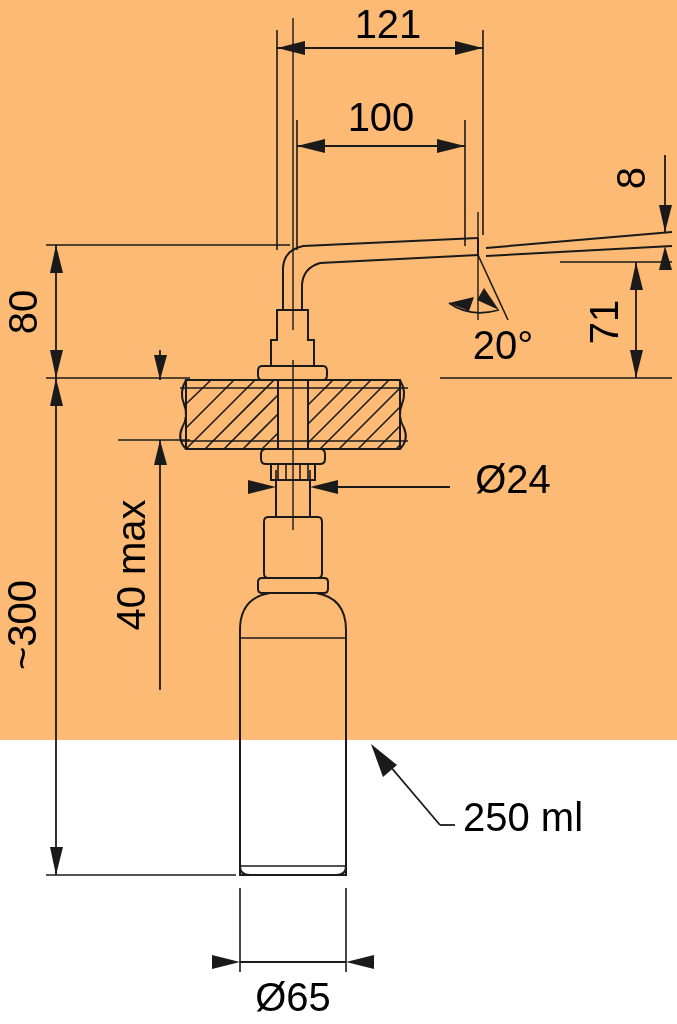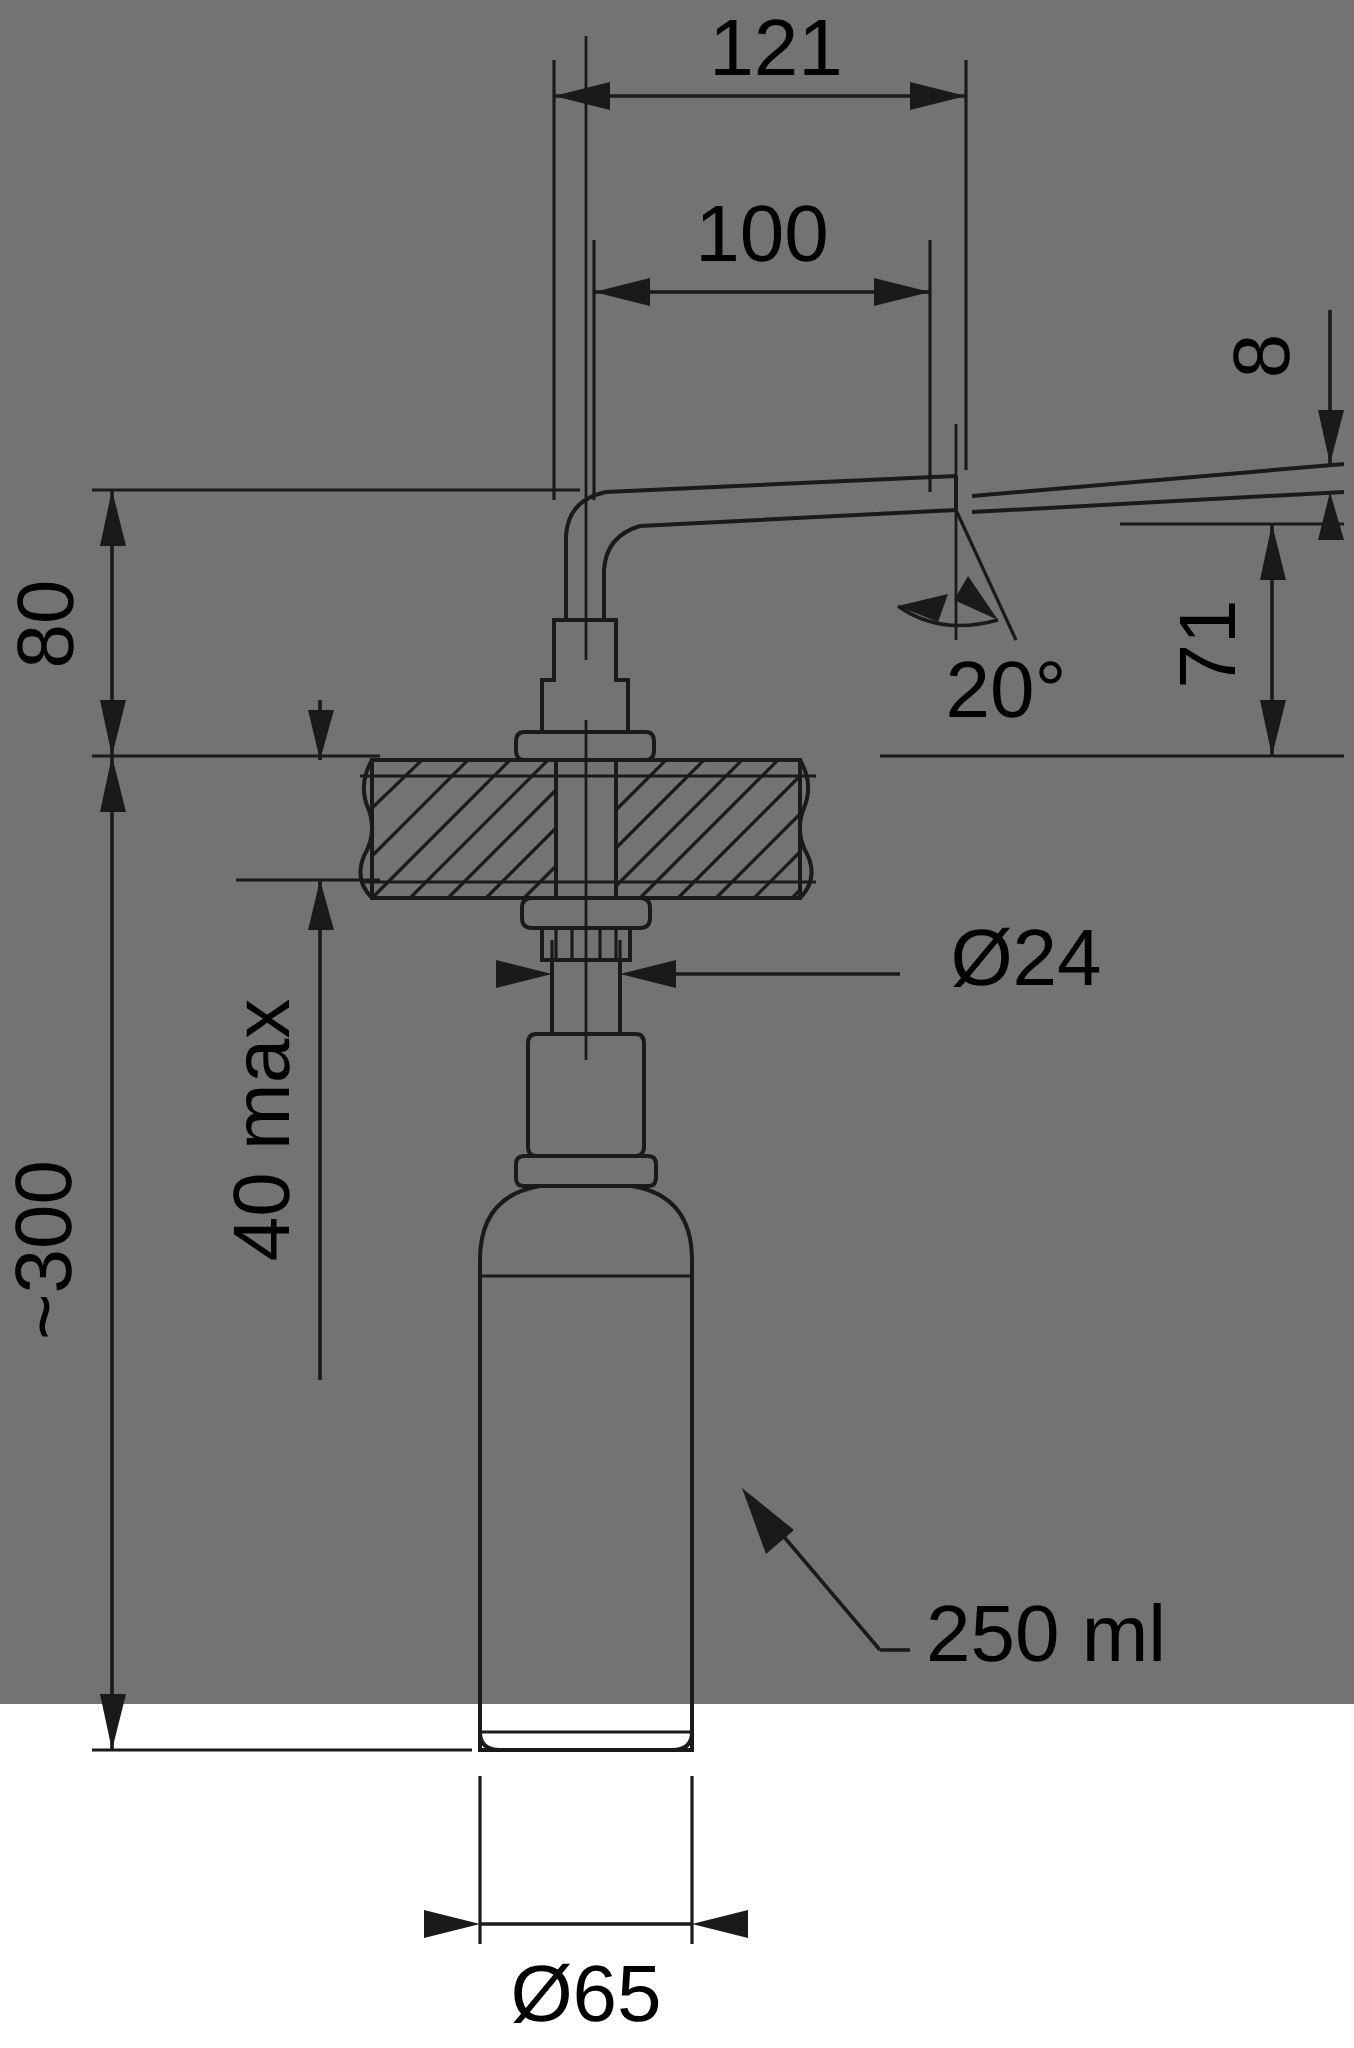--- a/index.html
+++ b/index.html
@@ -1,21 +1,21 @@
 <!DOCTYPE html>
 <html><head>
 <meta charset="utf-8">
 <style>
   html,body{margin:0;padding:0;background:#ffffff;}
   body{
     width:677px;height:1024px;
     font-family:"Liberation Sans", sans-serif;
     overflow:hidden;
   }
-  #stage{position:relative;width:677px;height:852px;background:#737373;}
+  #stage{position:relative;width:677px;height:740px;background:#fdba74;}
   svg#drawing{position:absolute;left:0;top:0;width:677px;height:1024px;display:block;}
   .dimtext{
     font-family:"Liberation Sans", sans-serif;
     font-size:40px;
     fill:#000;
     dominant-baseline:middle;
   }
 </style>
 </head>
 <body>

